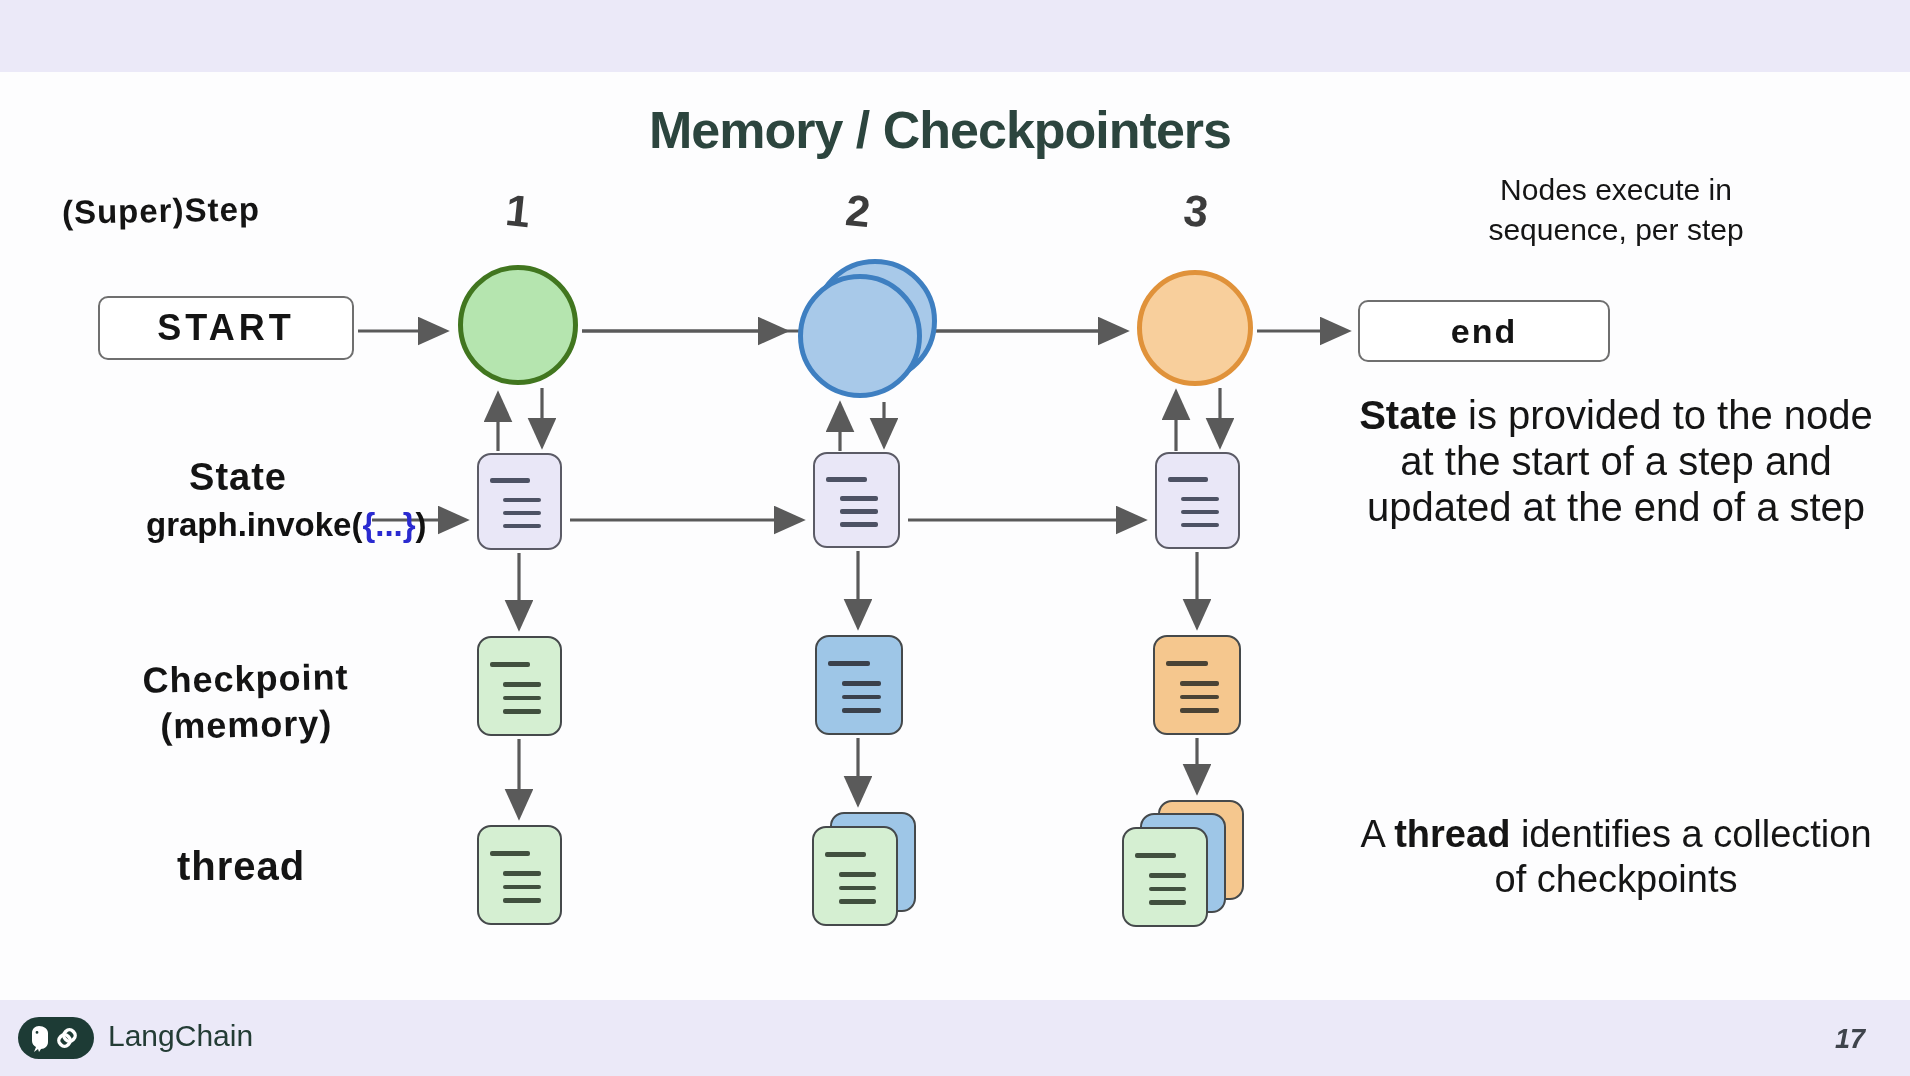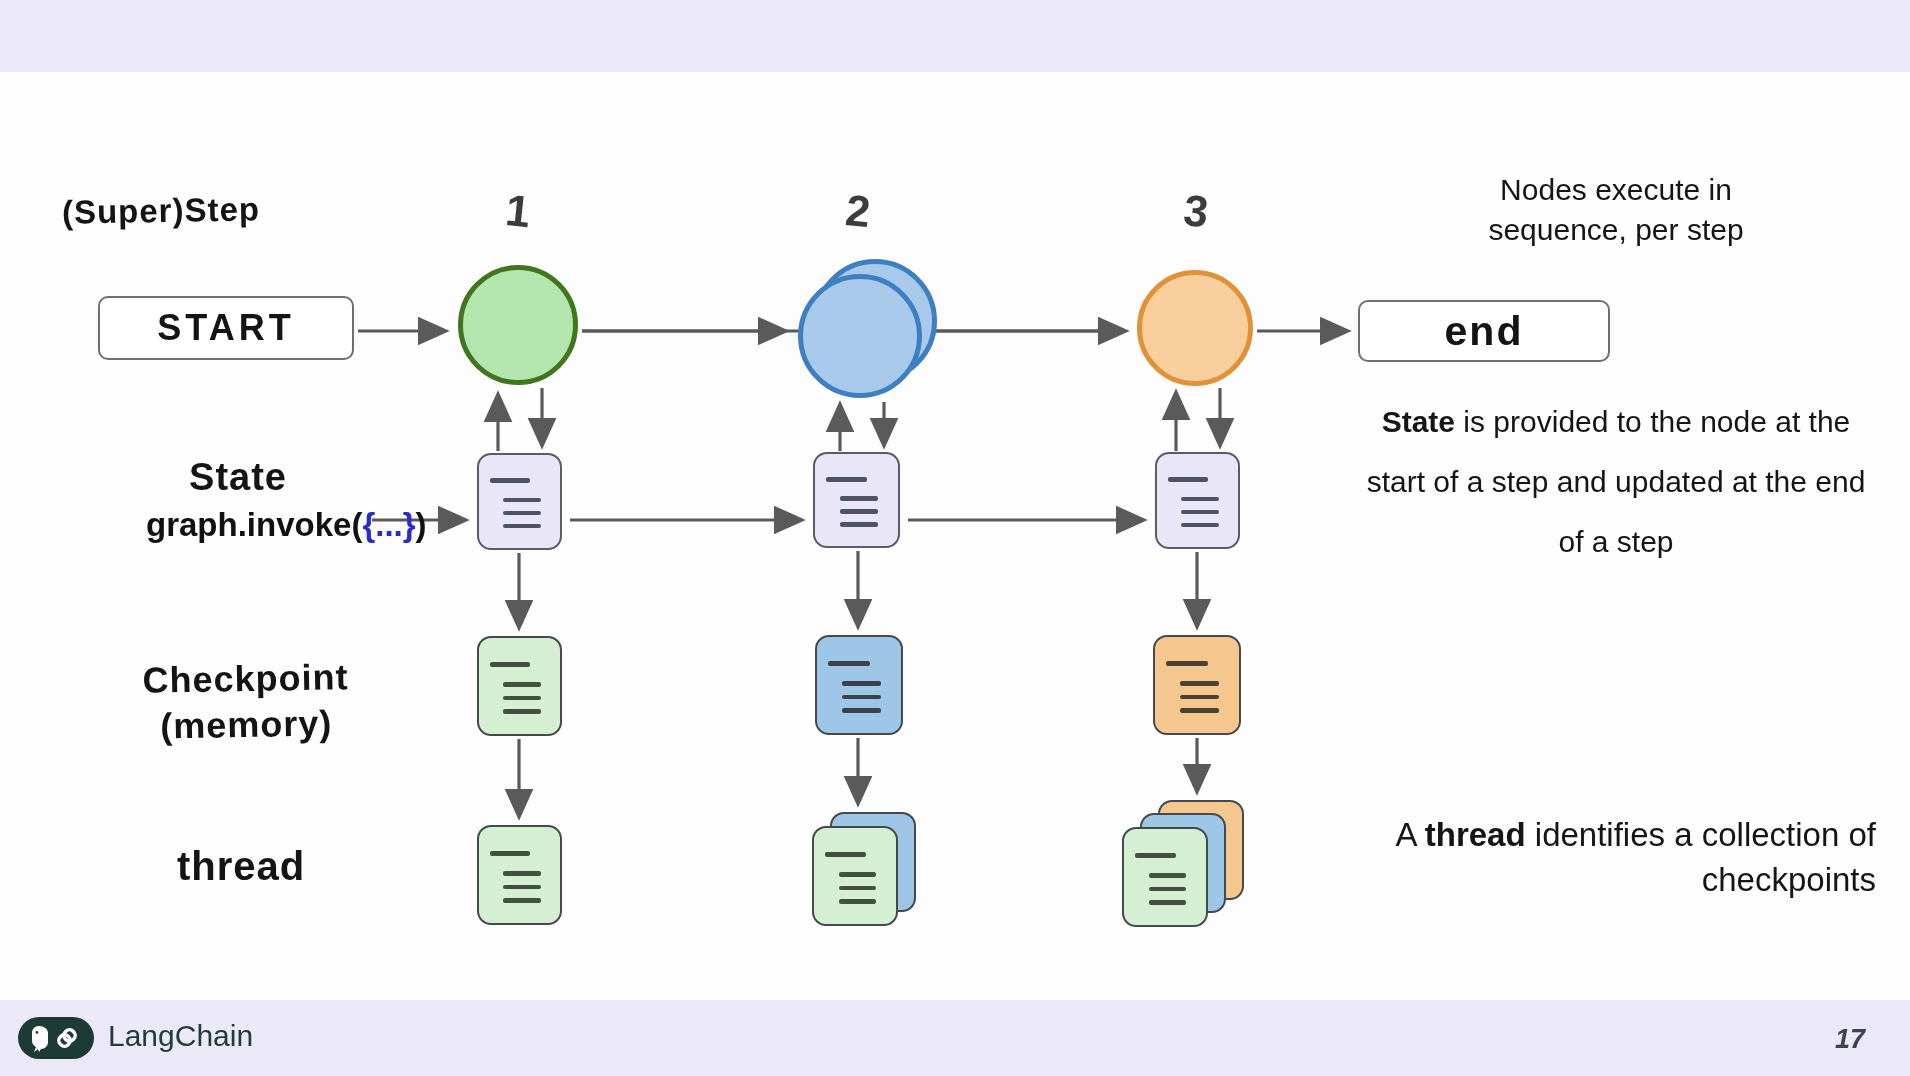--- a/index.html
+++ b/index.html
@@ -17,21 +17,21 @@
   .superstep { position:absolute; left:62px; top:192px; font-size:33px; transform:rotate(-1deg); }
   .stepnum { position:absolute; width:70px; text-align:center; font-size:44px; font-weight:600;
              color:#3c3c3c; transform:rotate(6deg); }
   .num1 { left:483px; top:186px; } .num2 { left:823px; top:186px; } .num3 { left:1161px; top:186px; }
 
   .endpoint { position:absolute; background:#ffffff; border:2px solid #6f6f6f; border-radius:10px;
               display:flex; align-items:center; justify-content:center; }
   .startbox { left:98px; top:296px; width:256px; height:64px; }
   .endbox { left:1358px; top:300px; width:252px; height:62px; }
   .startbox .hand { font-size:36px; letter-spacing:4px; }
-  .endbox .hand { font-size:41px; letter-spacing:2px; }
+  .endbox .hand { font-size:34px; letter-spacing:2px; }
 
   .circle { position:absolute; border-radius:50%; }
   .c-green { left:458px; top:265px; width:120px; height:120px; background:#b5e5af; border:5px solid #41761f; }
   .c-blue-back  { left:813px; top:259px; width:124px; height:124px; background:#a8c9e9; border:5px solid #3e7fc1; }
   .c-blue-front { left:798px; top:274px; width:124px; height:124px; background:#a8c9e9; border:5px solid #3e7fc1; }
   .c-orange { left:1137px; top:270px; width:116px; height:116px; background:#f8cf9c; border:5px solid #e0923a; }
 
   .doc { position:absolute; border-radius:14px; border:2.5px solid #45494b; }
   .doc .ln { position:absolute; height:4.5px; border-radius:2px; background:currentColor; }
   .doc .l1 { left:13%; width:50%; top:25%; }
@@ -47,23 +47,23 @@
   .invoke { position:absolute; left:146px; top:506px; width:220px; text-align:center;
             font-size:33px; color:#111; font-weight:600; }
   .invoke .braces { color:#2a2ad0; font-weight:700; }
   .checkpoint-label { position:absolute; left:136px; top:656px; width:220px; text-align:center;
                       font-size:36px; line-height:46px; transform:rotate(-1deg); }
   .thread-label { position:absolute; left:166px; top:844px; width:150px; text-align:center; font-size:40px; }
 
   .note { position:absolute; left:1356px; width:520px; text-align:center; color:#151515; }
   .note .b { font-weight:700; }
   .n-exec { top:170px; font-size:30px; line-height:40px; }
-  .n-state { top:392px; font-size:30px; line-height:60px; }
+  .n-state { top:392px; font-size:40px; line-height:46px; }
   .n-checkpoint { top:608px; font-size:33px; line-height:45px; }
-  .n-thread { top:812px; font-size:33px; line-height:45px;text-align:right; }
+  .n-thread { top:812px; font-size:38px; line-height:45px; }
 
   .arrows { position:absolute; left:0; top:0; z-index:1; }
   .layer { position:absolute; z-index:2; left:0; top:0; width:100%; height:100%; pointer-events:none; }
   .layer > * { pointer-events:auto; }
 
   .logo-pill { position:absolute; left:18px; top:1017px; width:76px; height:42px; border-radius:21px;
                background:#1d3b35; display:flex; align-items:center; justify-content:center; gap:3px; }
   .brand { position:absolute; left:108px; top:1019px; font-size:30px; font-weight:400; color:#233c35; }
   .page-num { position:absolute; left:1820px; top:1024px; width:60px; text-align:center;
               font-size:27px; font-weight:600; color:#3f444c;font-style:italic; }
@@ -104,20 +104,21 @@
       <line x1="858" y1="551" x2="858" y2="626" marker-end="url(#ah)"></line>
       <line x1="1197" y1="552" x2="1197" y2="626" marker-end="url(#ah)"></line>
 
       <line x1="519" y1="739" x2="519" y2="816" marker-end="url(#ah)"></line>
       <line x1="858" y1="738" x2="858" y2="803" marker-end="url(#ah)"></line>
       <line x1="1197" y1="738" x2="1197" y2="791" marker-end="url(#ah)"></line>
     </g>
   </svg>
 
   <div class="layer">
+    <div class="title">Memory / Checkpointers</div>
 
     <div class="superstep hand">(Super)Step</div>
     <div class="stepnum num1">1</div>
     <div class="stepnum num2">2</div>
     <div class="stepnum num3">3</div>
 
     <div class="endpoint startbox">
       <span class="hand">START</span>
     </div>
     <div class="endpoint endbox">

